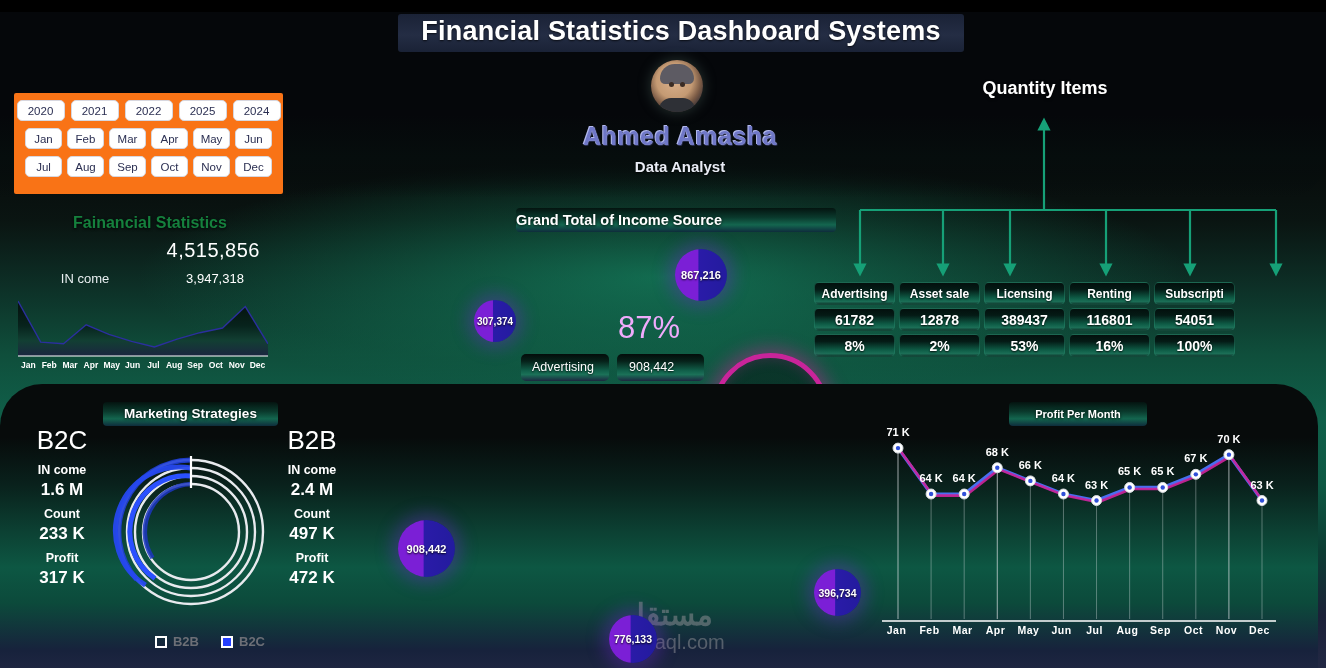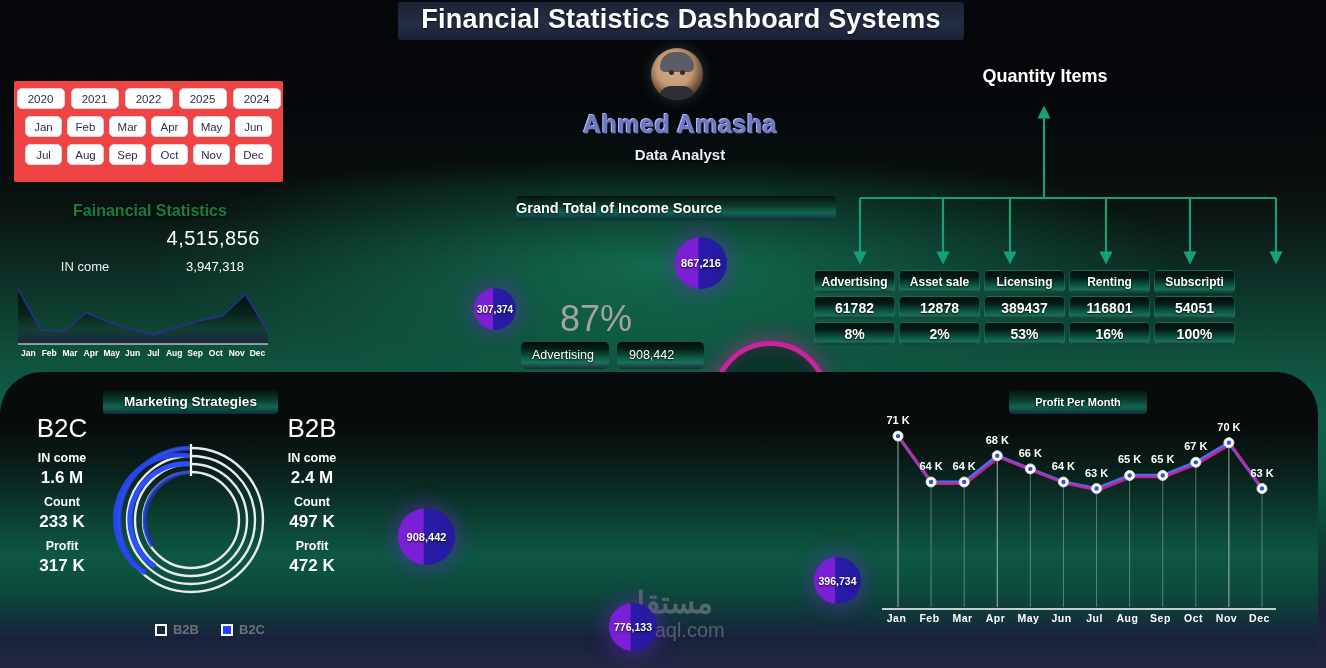--- a/index.html
+++ b/index.html
@@ -2,21 +2,21 @@
 <html><head>
 <meta charset="utf-8">
 <style>
   * { box-sizing: border-box; margin: 0; padding: 0; }
   html, body { background: #000; }
   body {
     width: 1326px; height: 668px;
     font-family: "Liberation Sans", sans-serif;
     overflow: hidden; position: relative;
   }
-  #root { position: absolute; inset: 0; overflow: hidden; }
+  #root { position: absolute; inset: 0; overflow: hidden; margin-top: 12px; }
 
   
   .bg-base {
     position: absolute; inset: 0;
     background:
       linear-gradient(180deg,
         #070a0a 0%, #070a0a 22%,
         #0a1512 32%, #0d3027 42%,
         #0f4e3b 52%, #10604a 62%,
         #0e5944 72%, #0c3d33 82%,
@@ -61,21 +61,21 @@
   }
   .main-title span {
     display: block; text-align: center; line-height: 34px;
     font-size: 27px; font-weight: bold; color: #fff; letter-spacing: .2px;
     text-shadow: 0 1px 2px rgba(0,0,0,.7);
   }
 
   
   .selector-box {
     position: absolute; left: 14px; top: 81px; width: 269px; height: 101px;
-    background: #ef4444; border-radius: 2px;
+    background: #f97316; border-radius: 2px;
     padding: 7px 0 0 0;
   }
   .sel-row { display: flex; justify-content: center; gap: 6px; margin-bottom: 7px; }
   .sel-row.months { gap: 5px; }
   .chip {
     background: #ffffff; color: #2b2f52; border-radius: 5px;
     font-size: 11.5px; text-align: center; line-height: 21px; height: 21px;
     border: 1px solid #d7d7df; cursor: pointer;
   }
   .chip.year { width: 48px; }
@@ -152,22 +152,22 @@
   .gt-title {
     position: absolute; left: 516px; top: 196px; width: 320px; height: 24px;
     border-radius: 4px;
     background: linear-gradient(180deg,#041410 0%, #0a3a2d 40%, #14664f 70%, #0e2c3c 100%);
   }
   .gt-title span {
     display:block; line-height:24px; font-size:14.5px;
     font-weight:bold; color:#fff; text-shadow:0 1px 3px rgba(0,0,0,.9);
   }
   .gt-pct {
-    position: absolute; left: 560px; top: 298px; width: 120px; text-align: left;
-    font-size: 36px; color: #a3a3a3;
+    position: absolute; left: 560px; top: 298px; width: 120px; text-align: right;
+    font-size: 31px; color: #f0abfc;
   }
   .gt-rows { position: absolute; left: 521px; top: 342px; }
   .gt-row { display: flex; gap: 8px; margin-bottom: 8px; }
   .gt-pill {
     border-radius: 5px; height: 27px; line-height: 27px;
     background: linear-gradient(180deg,#030c0a 0%,#062119 26%,#11604a 62%,#1b7158 76%,#1c2840 100%);
     color:#fff; font-size:12.5px; text-shadow:0 1px 2px rgba(0,0,0,.85);
     padding-left: 11px; white-space: nowrap; overflow:hidden;
   }
   .gt-pill.name { width: 88px; }

